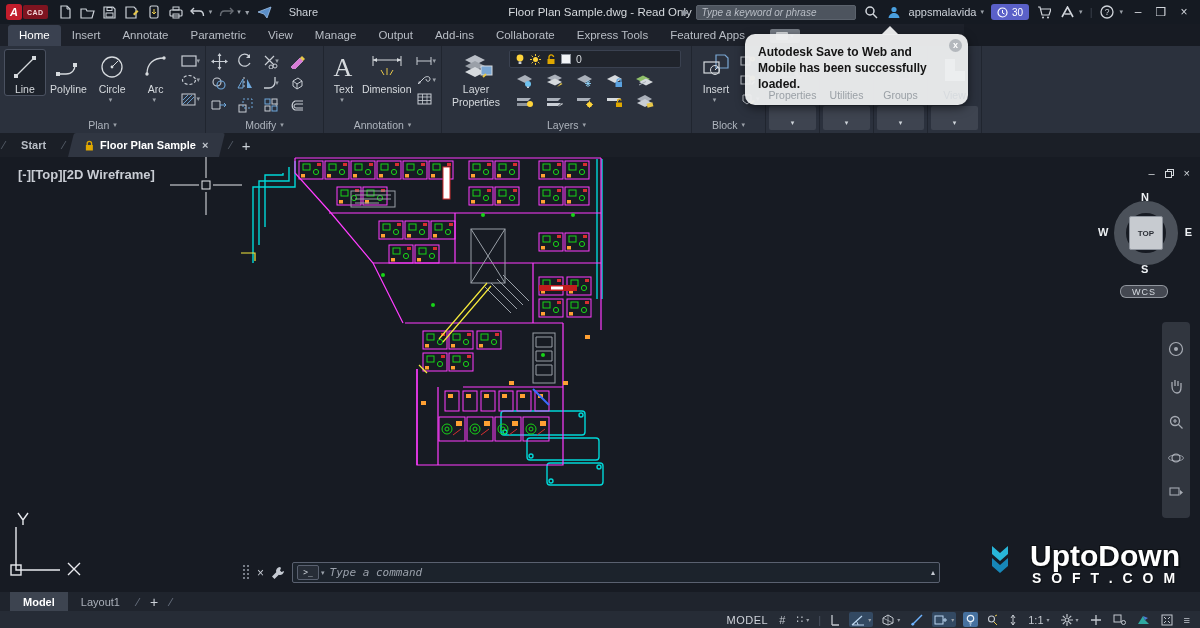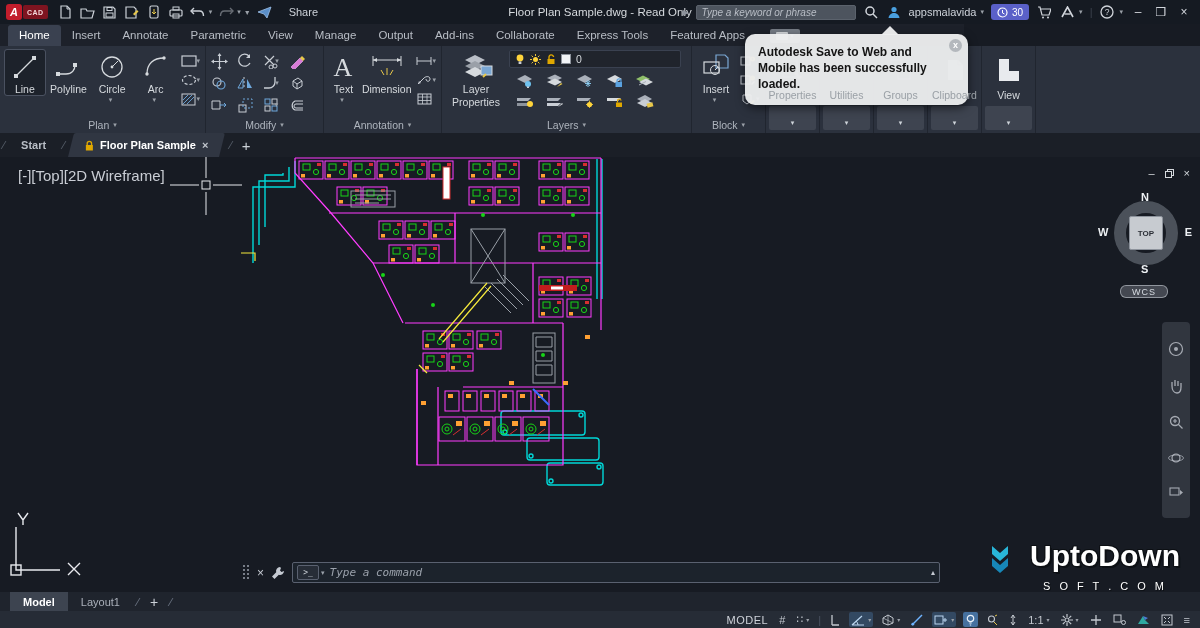--- a/index.html
+++ b/index.html
@@ -84,21 +84,21 @@
     display:flex; align-items:stretch; color:#b9bec6; font-size:11px; }
   .ft-sep { align-self:center; color:#565e6a; transform:skewX(-18deg); padding:0 2px; }
   .ftab { display:flex; align-items:center; gap:6px; padding:0 14px;font-weight:bold; }
   .ftab.active { background:#303642; color:#fff; font-weight:bold; transform:skewX(-14deg); border-radius:2px 2px 0 0; margin:0 4px; }
   .ftab.active > * { transform:skewX(14deg); }
   .ft-close { color:#c2c7ce; font-size:11px; }
   .ft-plus { align-self:center; color:#cdd2d9; font-size:15px; padding:0 8px; }
 
   
   .viewport { position:absolute; left:0; top:157px; width:1200px; height:435px; background:#171b23; }
-  .vp-label { position:absolute; left:18px; top:10px; color:#c9cdd4; font-size:15px; }
+  .vp-label { position:absolute; left:18px; top:10px; color:#c9cdd4; font-size:13px;font-weight:bold; }
   .vp-winbtns { position:absolute; right:10px; top:10px; display:flex; gap:10px; color:#d6dade; font-size:11px; align-items:center; }
   .crosshair { position:absolute; left:0; top:0; }
   .viewcube { position:absolute; left:1108px; top:38px; width:76px; height:76px; }
   .vc-ring { position:absolute; left:6px; top:6px; width:64px; height:64px; border-radius:50%;
     border:12px solid rgba(140,148,158,.45); }
   .vc-face { position:absolute; left:21px; top:21px; width:34px; height:34px; background:#c7cbd0; border:1px solid #8d939c;
     border-radius:2px; display:flex; align-items:center; justify-content:center; font-size:8px; color:#2b2f36; font-weight:bold; }
   .vc-l { position:absolute; color:#eef1f4; font-size:11px; font-weight:bold; }
   .wcs { position:absolute; left:1120px; top:128px; width:48px; height:13px; border-radius:6px;
     background:rgba(185,192,200,.28); border:1px solid rgba(210,215,222,.55); color:#d5dae0; font-size:9px;
@@ -116,21 +116,21 @@
   .prompt { width:22px; height:15px; background:#272d37; border:1px solid #5a6170; border-radius:2px;
     display:flex; align-items:center; justify-content:center; gap:1px; color:#c9ced5;
     font-family:"DejaVu Sans Mono",monospace; font-size:8px; }
   .cmd-input { flex:1; background:transparent; border:none; outline:none; color:#d6dade;
     font-size:11px; font-style:italic; font-family:"DejaVu Sans Mono",monospace; }
   .cmd-input::placeholder { color:#9aa1ab; font-style:italic; }
   .cmd-up { color:#c5cad2; font-size:8px; }
   .watermark { position:absolute; right:20px; top:385px; display:flex; align-items:flex-start; gap:4px; }
   .wm-text { color:#fff; font-weight:bold; font-size:30px; letter-spacing:0; line-height:.9;
     text-shadow:2px 2px 0 #0d1014,-1px -1px 0 #0d1014,1px -1px 0 #0d1014,-1px 1px 0 #0d1014; }
-  .wm-sub { color:#fff; font-size:11px; font-weight:normal; letter-spacing:3px; text-align:center; margin-top:11px;
+  .wm-sub { color:#fff; font-size:14px; font-weight:bold; letter-spacing:3px; text-align:center; margin-top:1px;
     text-shadow:1px 1px 0 #0d1014; }
 
   
   .modeltabs { position:absolute; left:0; top:592px; width:1200px; height:19px; background:#1f242d;
     display:flex; align-items:center; color:#aab0ba; font-size:11px; padding-left:10px; }
   .mtab { padding:2px 13px; height:19px; display:flex; align-items:center; }
   .mtab.active { background:#3d4450; color:#fff; font-weight:bold; }
   .mt-sep { color:#6a7280; transform:skewX(-18deg); padding:0 3px; }
   .mt-plus { color:#cdd2d9; font-size:14px; padding:0 8px; }
 
@@ -693,30 +693,20 @@
       <span class="strip">▾</span>
     </div>
     <div class="panel collapsed" style="width:54px">
       <span class="cicon">
           <svg width="26" height="26" viewBox="0 0 26 26">
             <rect x="3" y="3" width="10" height="10" fill="none" stroke="#b9bec6"></rect>
             <rect x="10" y="10" width="12" height="12" fill="none" stroke="#b9bec6"></rect>
           </svg>
         </span>
       <span class="clabel">Groups</span>
-      <span class="strip">▾</span>
-    </div>
-    <div class="panel collapsed" style="width:54px">
-      <span class="cicon">
-          <svg width="24" height="28" viewBox="0 0 24 28">
-            <path d="M5 4h10l5 5v15H5z" fill="#d6dade"></path>
-            <path d="M15 4v5h5" fill="none" stroke="#8d939c"></path>
-          </svg>
-        </span>
-      <span class="clabel">Clipboard</span>
       <span class="strip">▾</span>
     </div>
     <div class="panel collapsed panel-view" style="width:54px">
       <span class="cicon" style="opacity:1">
           <svg width="30" height="30" viewBox="0 0 30 30">
             <path d="M5 4h10v12h10v10H5z" fill="#e8eaee"></path>
           </svg>
         </span>
       <span class="clabel">View</span>
       <span class="strip">▾</span>

